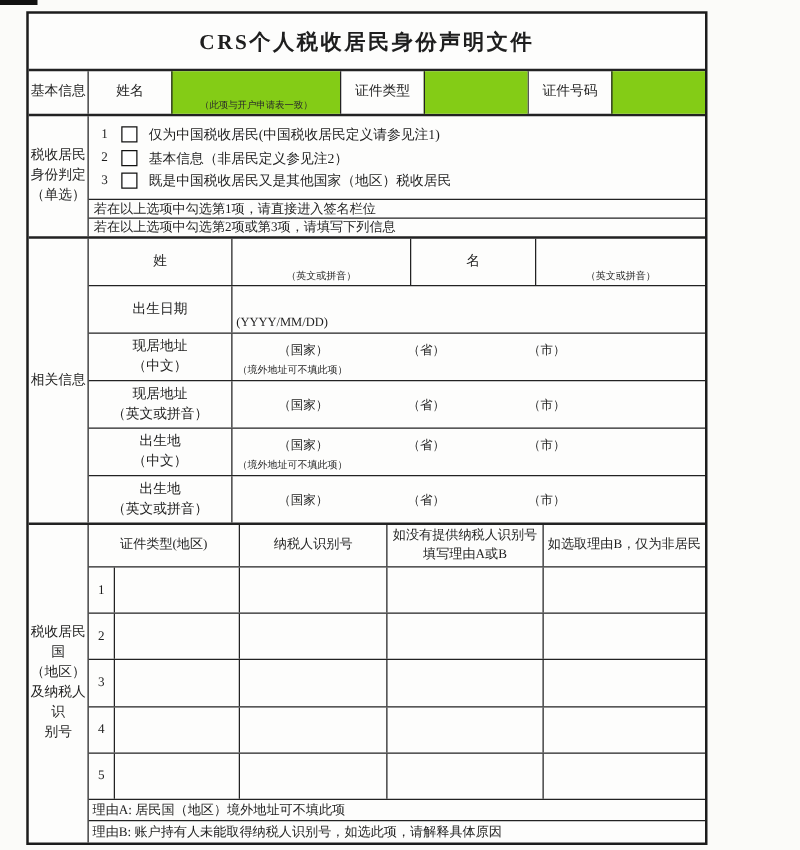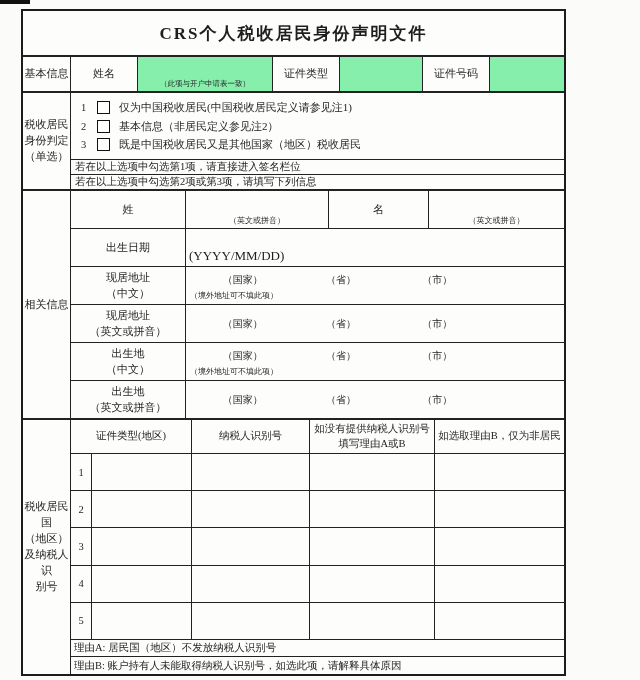--- a/index.html
+++ b/index.html
@@ -25,39 +25,39 @@
   .cell { border-left:1.4px solid #222; }
   .frow > .cell:first-child, .rel-row > .cell:first-child,
   .tax-header > .cell:first-child, .tax-datarow > .cell:first-child { border-left:none; }
   .lbl { display:flex; align-items:center; justify-content:center; text-align:center;
          font-size:11px; white-space:pre-line; line-height:1.45; }
   
   .basic-row { height:36px; }
   .w47 { width:47px; } .w67 { width:67px; } .w135 { width:135px; } .w83 { width:83px; }
   .w114 { width:114px; } .w143 { width:143px; } .w100 { width:100px; }
   .grow { flex:1; }
-  .input-cell { position:relative; background:#86efac; }
+  .input-cell { position:relative; background:#84cc16; }
   .bottom-center-note { position:absolute; bottom:2px; left:0; right:0; text-align:center; font-size:7.5px; color:#2a2a2a; }
   
   .residency-row { height:98px; }
   .res-content { flex:1; display:flex; flex-direction:column; border-left:1.4px solid #222; }
   .res-options { height:69px; display:flex; flex-direction:column; justify-content:space-evenly; padding:3px 0 3px 10px; }
   .opt { display:flex; align-items:center; font-size:11px; }
   .optnum { width:11px; font-size:10.5px; }
   .checkbox { width:13px; height:13px; border:1.7px solid #111; background:#fff; margin:0 9px 0 5px; flex:none; }
   .res-note { border-top:1.4px solid #222; flex:1; display:flex; align-items:center; padding-left:4px; font-size:10.5px; }
   
   .related-row { height:229px; }
   .rel-content { flex:1; display:flex; flex-direction:column; border-left:1.4px solid #222; }
   .rel-row { flex:1; display:flex; border-top:1.4px solid #222; }
   .rel-row:first-child { border-top:none; }
   .pin-cell { position:relative; }
   .pin-note { position:absolute; bottom:2px; left:0; right:0; text-align:center; font-size:8px; }
   .dob-cell { position:relative; }
-  .dob-format { position:absolute; left:3px; bottom:2px; font-size:13px;margin-top:41px; }
+  .dob-format { position:absolute; left:3px; bottom:2px; font-size:10px;margin-top:41px; }
   .addr-cell { position:relative; font-size:10px; }
   .geo { position:absolute; transform:translateX(-50%); white-space:nowrap; }
   .geo.g1 { left:15%; } .geo.g2 { left:41%; } .geo.g3 { left:66.5%; }
   .addr-cell.centered .geo { top:50%; transform:translate(-50%,-50%); }
   .addr-cell.has-note .geo { top:6px; }
   .addr-note { position:absolute; left:4px; bottom:3px; font-size:8px; }
   
   .tax-row { flex:1; }
   .tax-content { flex:1; display:flex; flex-direction:column; border-left:1.4px solid #222; }
   .tax-header { height:33px; display:flex; }
@@ -230,20 +230,20 @@
           <div class="cell grow"></div>
         </div>
         <div class="tax-datarow">
           <div class="cell num-cell">5</div>
           <div class="cell dw1"></div>
           <div class="cell dw2"></div>
           <div class="cell dw3"></div>
           <div class="cell grow"></div>
         </div>
 
-        <div class="reason-row reason-a">理由A: 居民国（地区）不发放纳税人识别号</div>
+        <div class="reason-row reason-a">理由A: 居民国（地区）境外地址可不填此项</div>
         <div class="reason-row reason-b">理由B: 账户持有人未能取得纳税人识别号，如选此项，请解释具体原因</div>
 
       </div>
     </div>
 
   </div>
 </div>
 
 </body></html>

